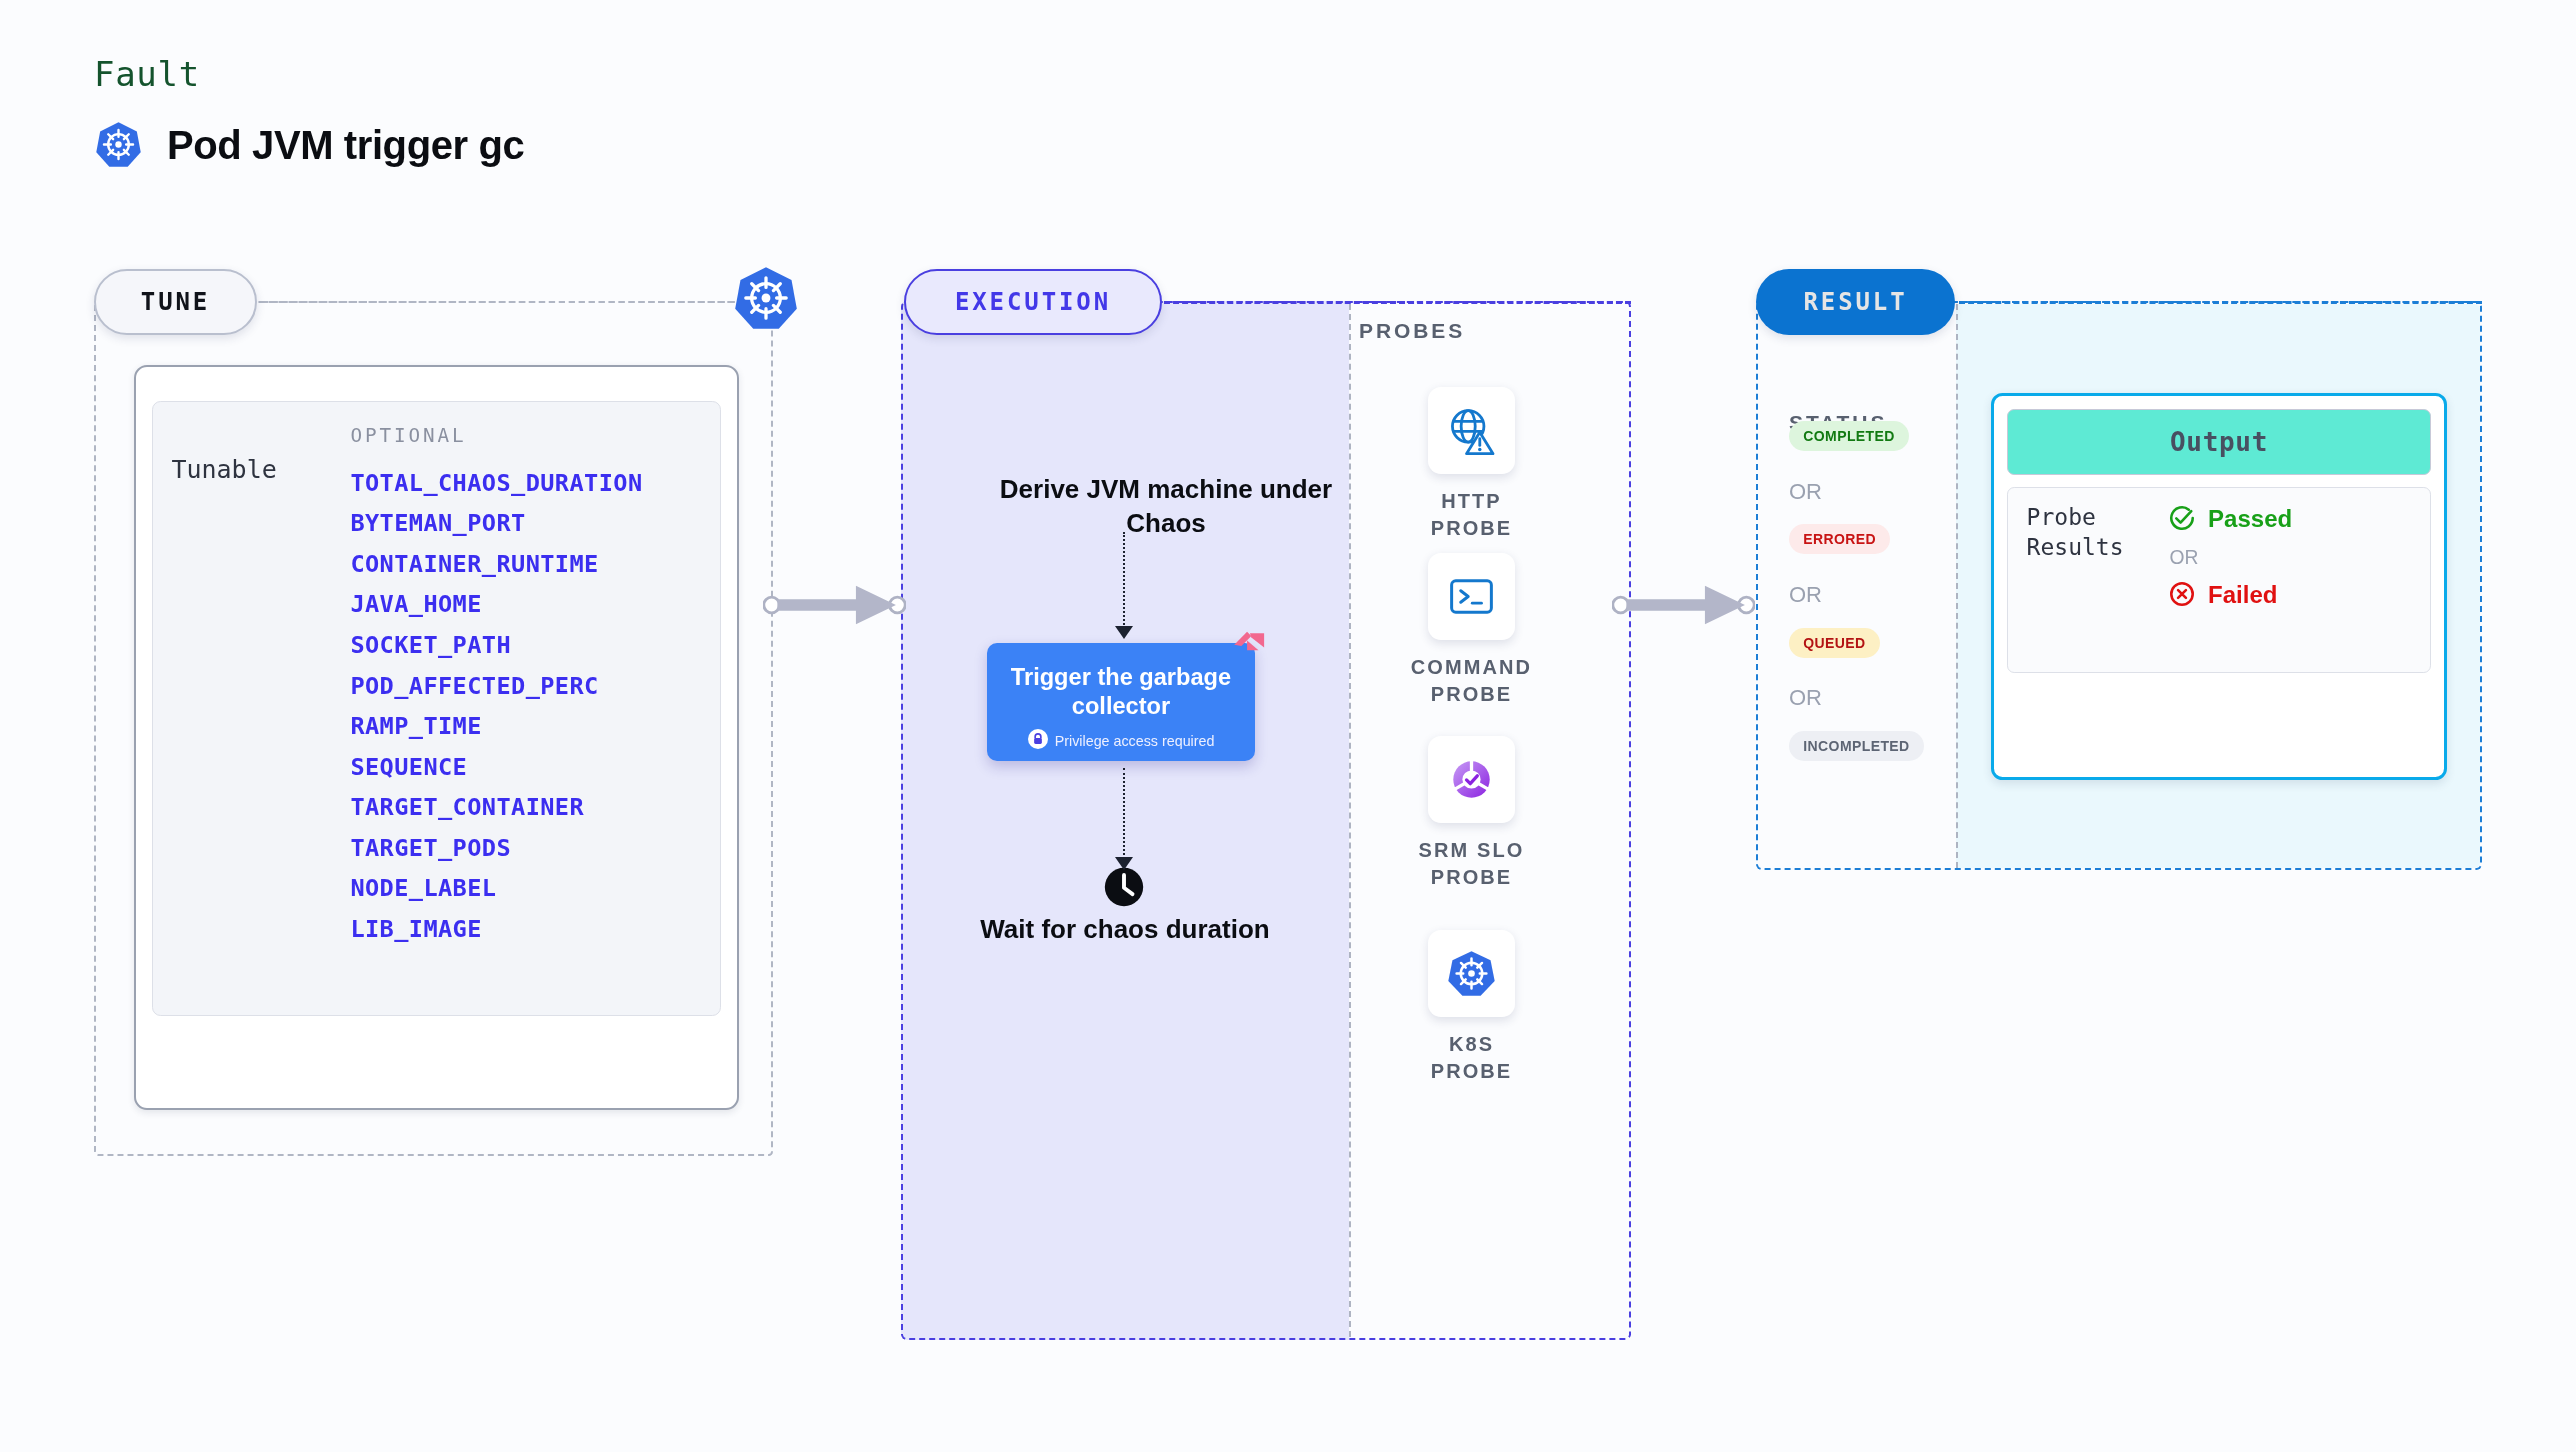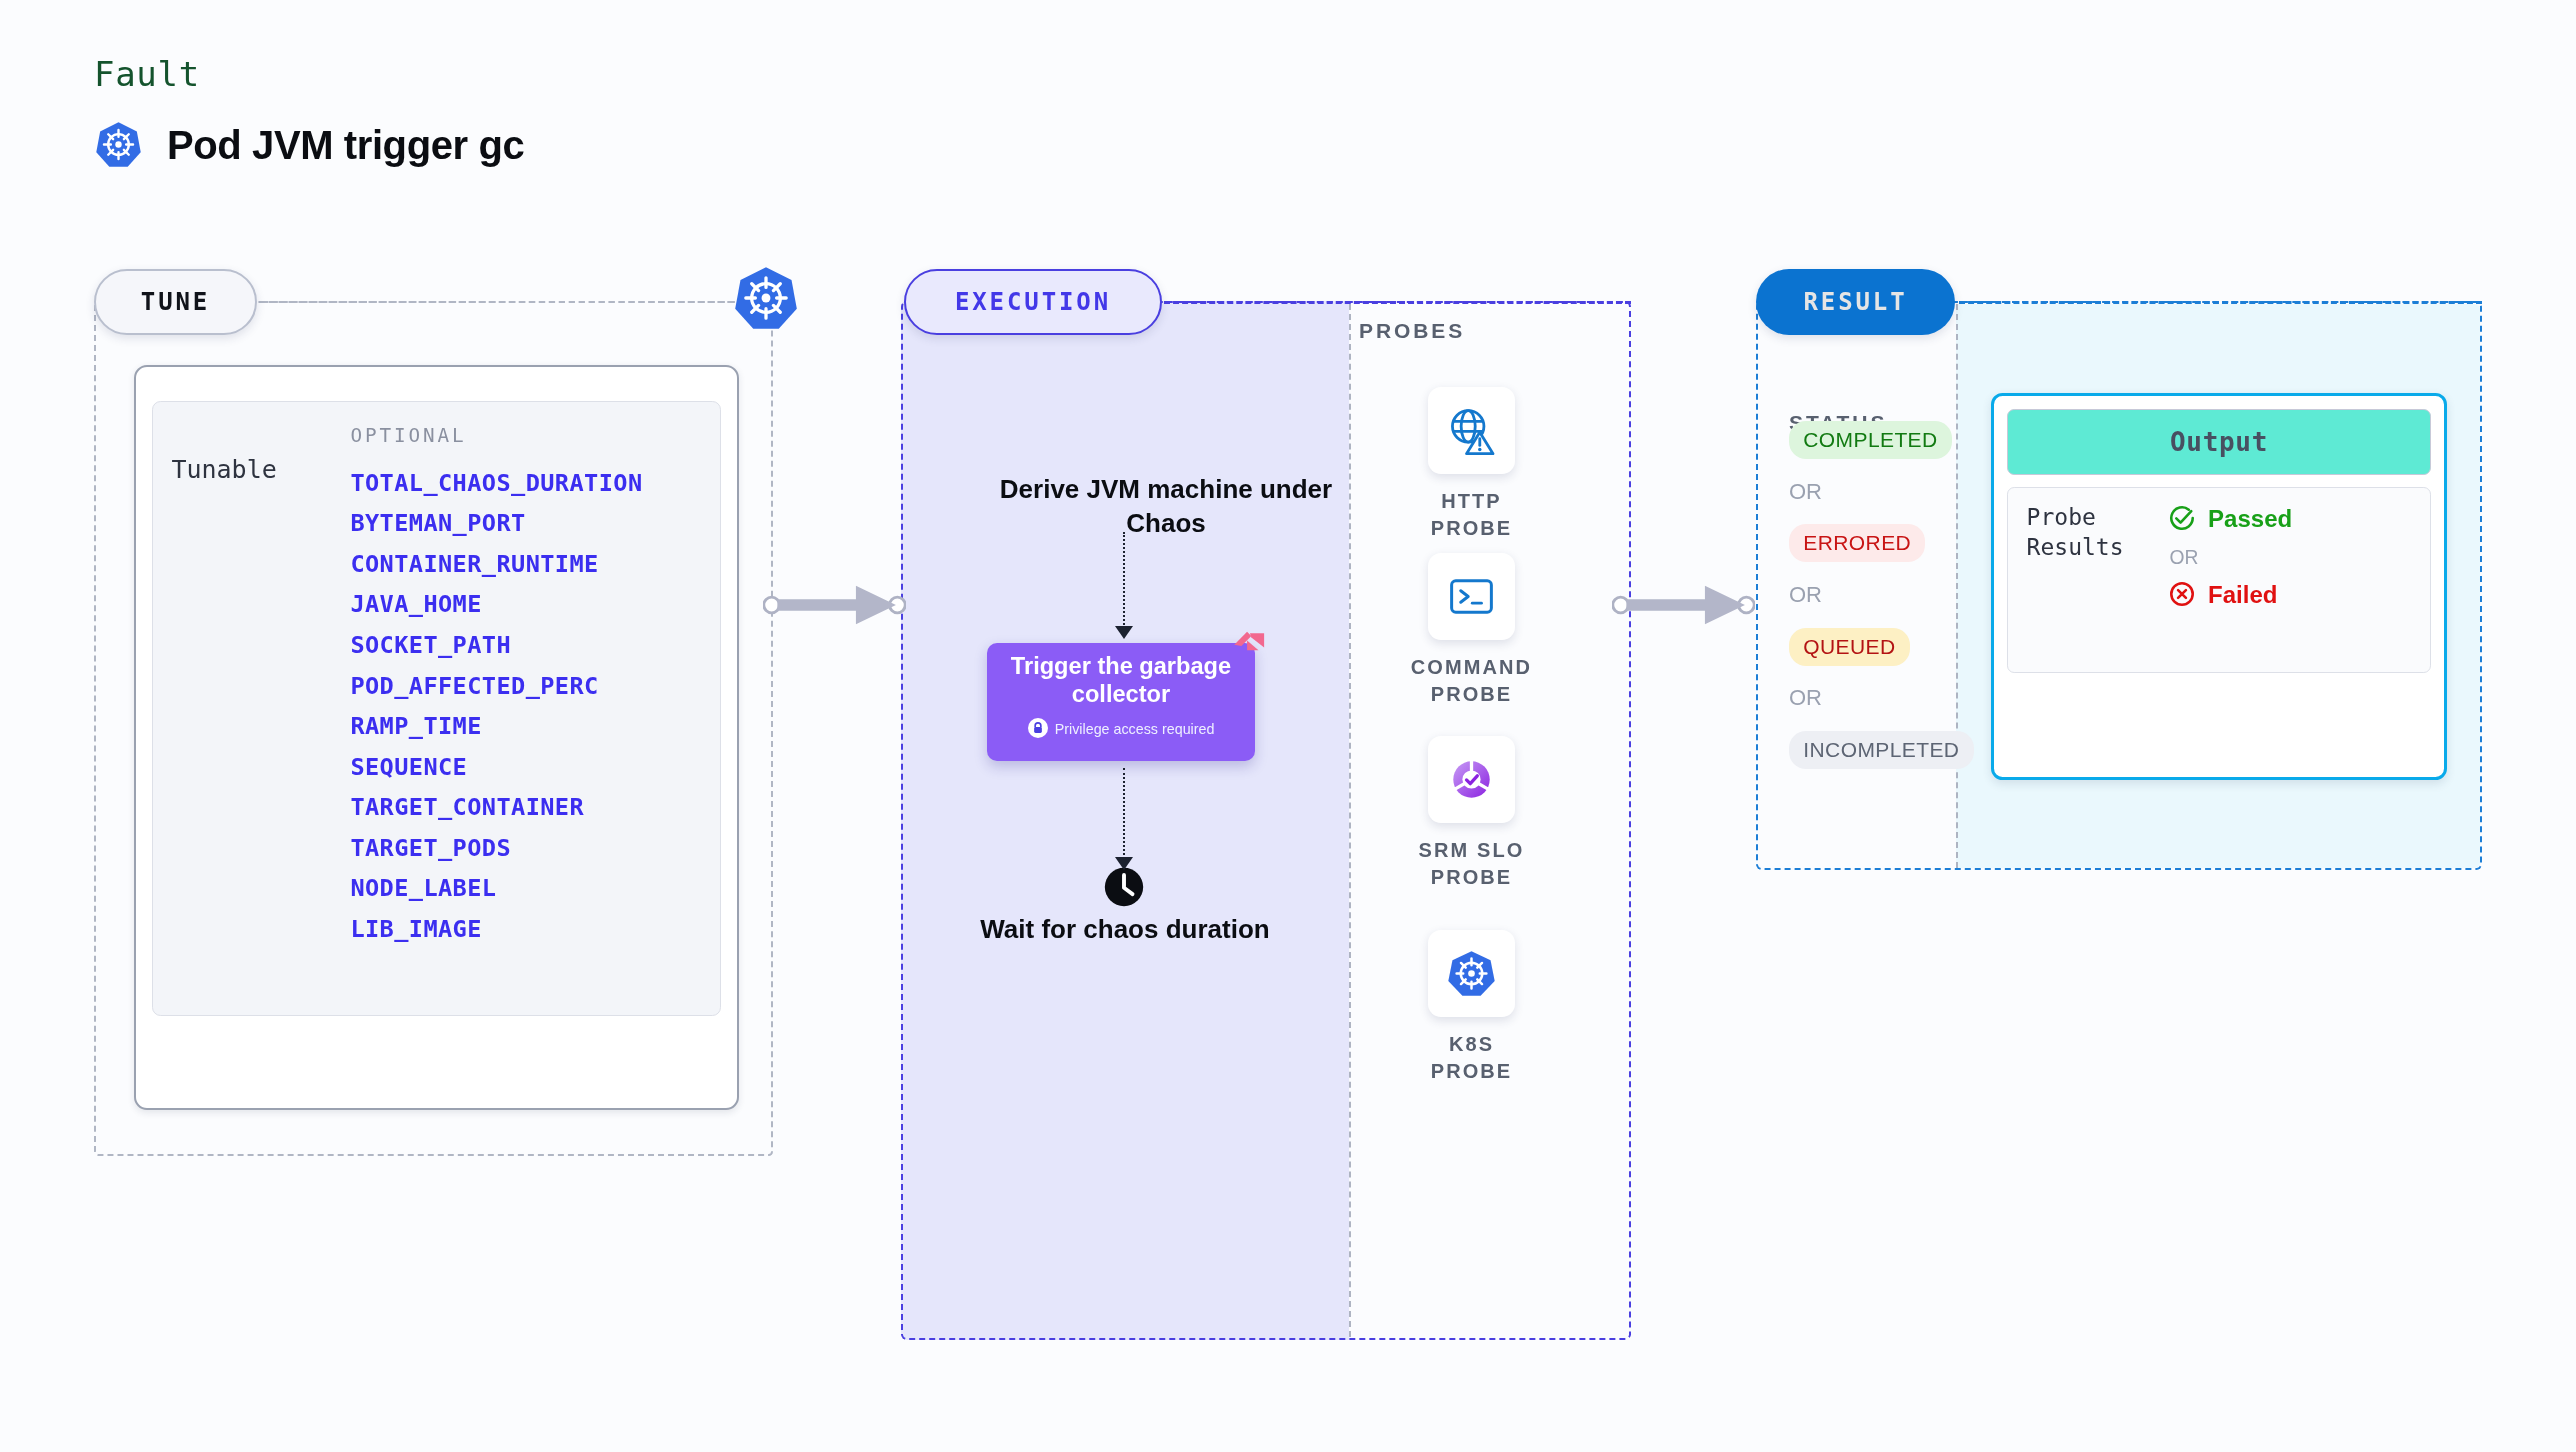--- a/index.html
+++ b/index.html
@@ -143,24 +143,24 @@
     position: absolute; left: 1115px; width: 0; height: 0;
     border-left: 9.3px solid transparent; border-right: 9.3px solid transparent;
     border-top: 13px solid #1c2230; z-index: 1;
   }
   .arrow-down-1 { top: 626px; }
   .arrow-down-2 { top: 857px; }
 
   .task-card {
     position: absolute; left: 987px; top: 643px;
     width: 268px; height: 118px;
-    background: #8b5cf6; border-radius: 10px;
+    background: #3b82f6; border-radius: 10px;
     box-shadow: 0 5.7px 13px rgba(40,30,140,.22);
     display: flex; flex-direction: column; align-items: center;
-    justify-content: flex-start; padding: 8.6px;
+    justify-content: flex-end; padding: 8.6px;
   }
   .task-title {
     font-size: 23.6px; font-weight: 700; color: #ffffff;
     text-align: center; line-height: 1.22;
   }
   .task-priv {
     margin-top: 8.6px; display: flex; align-items: center; gap: 7.2px;
     font-size: 14.3px; color: #eef0ff;
   }
   .ribbon { position: absolute; right: -11.5px; top: -14.3px; }
@@ -194,21 +194,21 @@
 
   
   .status-title {
     position: absolute; left: 1789px; top: 371px;
     font-size: 21px; font-weight: 700; color: #58606f; letter-spacing: 2.9px; margin-top: 40px;
   }
   .badge {
     position: absolute; left: 1789px;
     display: inline-flex; align-items: center;
     padding: 7.2px 14.3px; border-radius: 17px;
-    font-size: 21px; font-weight: 400; letter-spacing: 0.4px;
+    font-size: 14px; font-weight: 700; letter-spacing: 0.4px;
   }
   .b-completed   { top: 421px; background: #ddf5dd; color: #127a12; }
   .b-errored     { top: 524px; background: #fdeaea; color: #c81414; }
   .b-queued      { top: 628px; background: #fdf0c4; color: #b31313; }
   .b-incompleted { top: 731px; background: #edeff4; color: #5d6574; }
   .or-text {
     position: absolute; left: 1789px;
     font-size: 22px; color: #9aa1b0;
   }
   .or-1 { top: 479px; }

